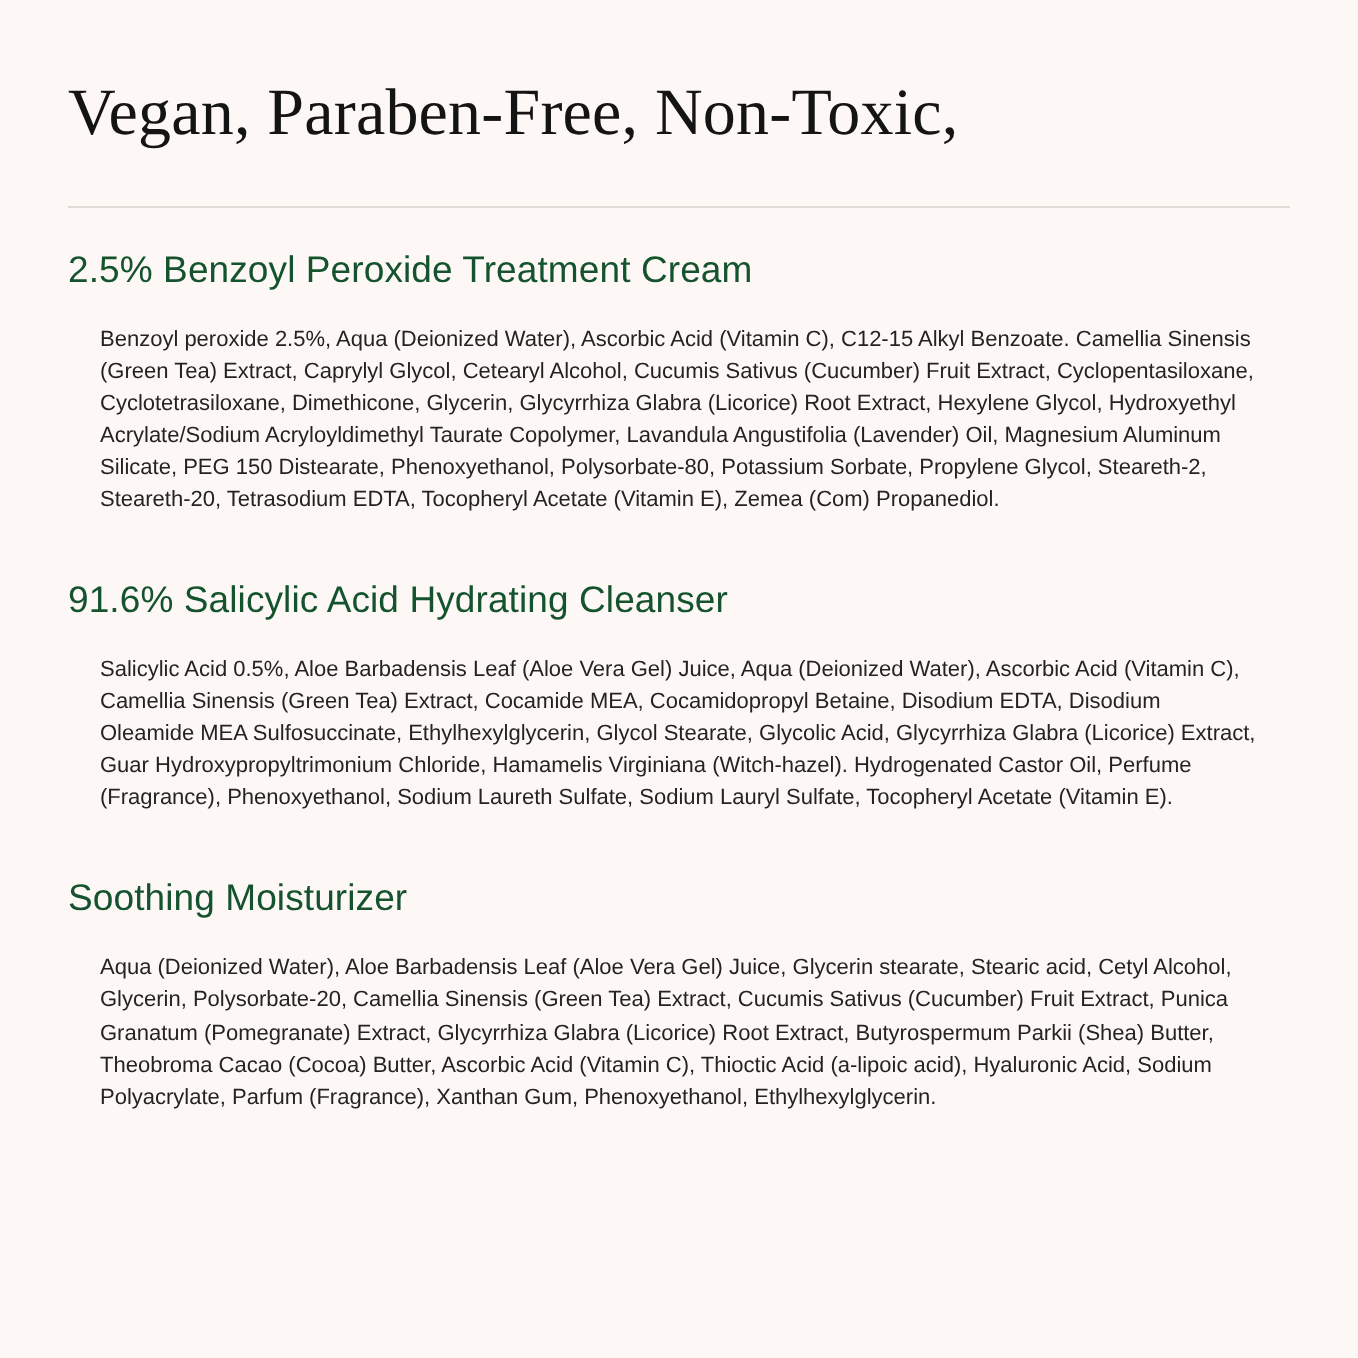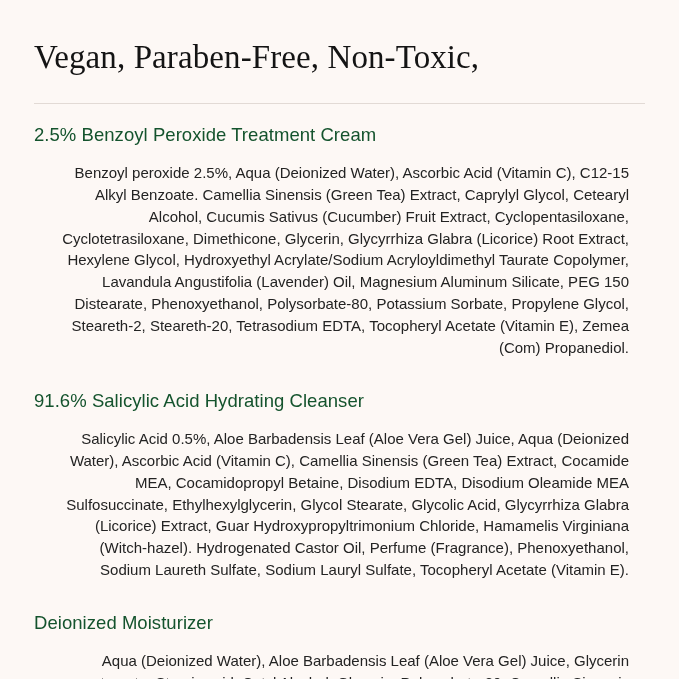--- a/index.html
+++ b/index.html
@@ -47,25 +47,25 @@
     margin-bottom: 0;
   }
   .section-title {
     font-size: 18.5px;
     font-weight: 400;
     color: #14532d;
     margin: 0 0 7px 0;
     letter-spacing: 0.05px;
   }
   .section-body {
-    font-size: 15px;
+    font-size: 11px;
     line-height: 1.46;
     color: #232323;
     margin: 16px;
-    text-align: right;
+    text-align: left;
   }
   .spacer-sm { height: 9px; }
 </style>
 </head>
 <body>
 
 <div class="page">
 
   <h1 class="headline">
     <span class="headline-line">Vegan, Paraben-Free, Non-Toxic,</span>
@@ -81,17 +81,17 @@
   <div class="spacer-sm"></div>
 
   <div class="section">
     <h2 class="section-title">91.6% Salicylic Acid Hydrating Cleanser</h2>
     <p class="section-body">Salicylic Acid 0.5%, Aloe Barbadensis Leaf (Aloe Vera Gel) Juice, Aqua (Deionized Water), Ascorbic Acid (Vitamin C), Camellia Sinensis (Green Tea) Extract, Cocamide MEA, Cocamidopropyl Betaine, Disodium EDTA, Disodium Oleamide MEA Sulfosuccinate, Ethylhexylglycerin, Glycol Stearate, Glycolic Acid, Glycyrrhiza Glabra (Licorice) Extract, Guar Hydroxypropyltrimonium Chloride, Hamamelis Virginiana (Witch-hazel). Hydrogenated Castor Oil, Perfume (Fragrance), Phenoxyethanol, Sodium Laureth Sulfate, Sodium Lauryl Sulfate, Tocopheryl Acetate (Vitamin E).</p>
   </div>
 
   <div class="spacer-sm"></div>
 
   <div class="section">
-    <h2 class="section-title">Deionized Moisturizer</h2>
+    <h2 class="section-title">Soothing Moisturizer</h2>
     <p class="section-body">Aqua (Deionized Water), Aloe Barbadensis Leaf (Aloe Vera Gel) Juice, Glycerin stearate, Stearic acid, Cetyl Alcohol, Glycerin, Polysorbate-20, Camellia Sinensis (Green Tea) Extract, Cucumis Sativus (Cucumber) Fruit Extract, Punica Granatum (Pomegranate) Extract, Glycyrrhiza Glabra (Licorice) Root Extract, Butyrospermum Parkii (Shea) Butter, Theobroma Cacao (Cocoa) Butter, Ascorbic Acid (Vitamin C), Thioctic Acid (a-lipoic acid), Hyaluronic Acid, Sodium Polyacrylate, Parfum (Fragrance), Xanthan Gum, Phenoxyethanol, Ethylhexylglycerin.</p>
   </div>
 
 </div>
 
 </body></html>

